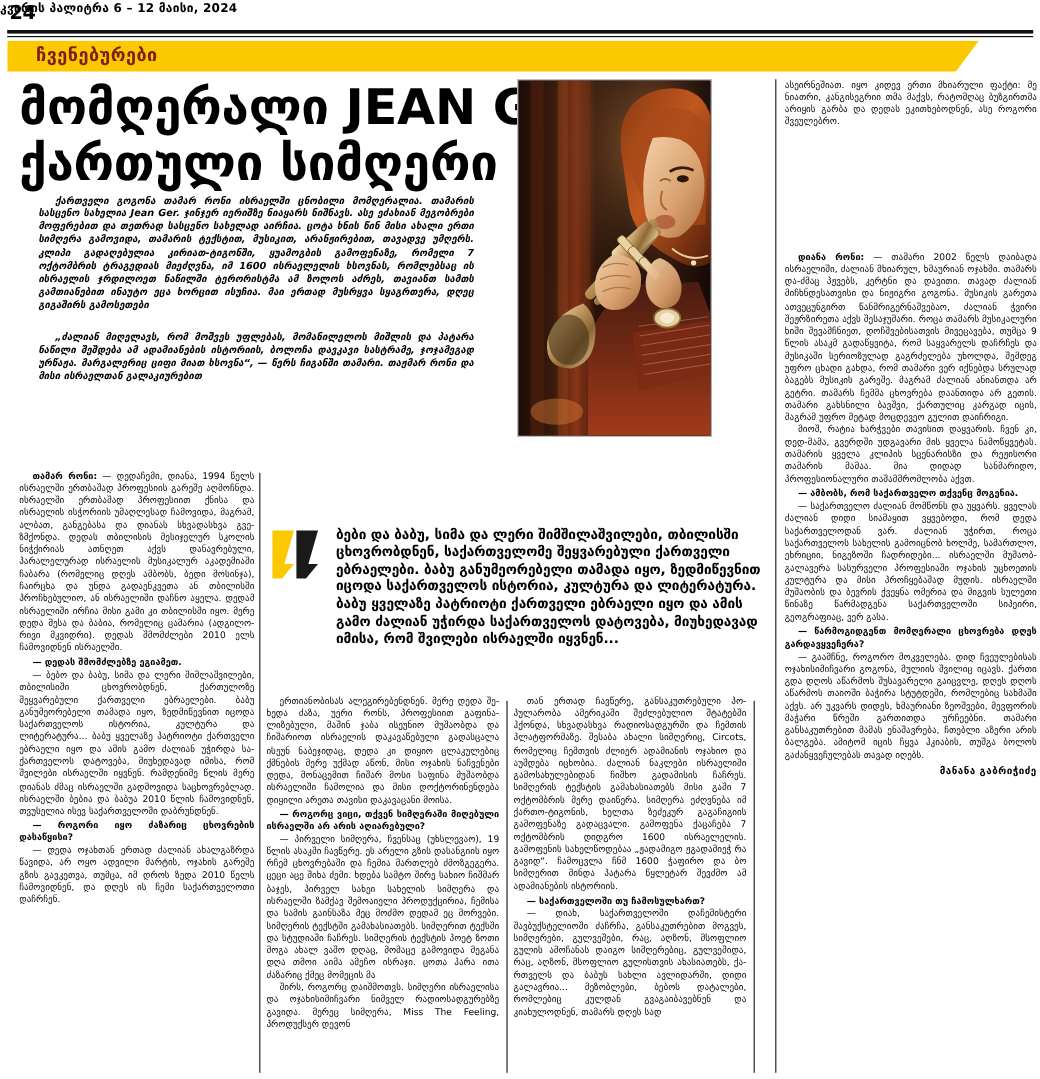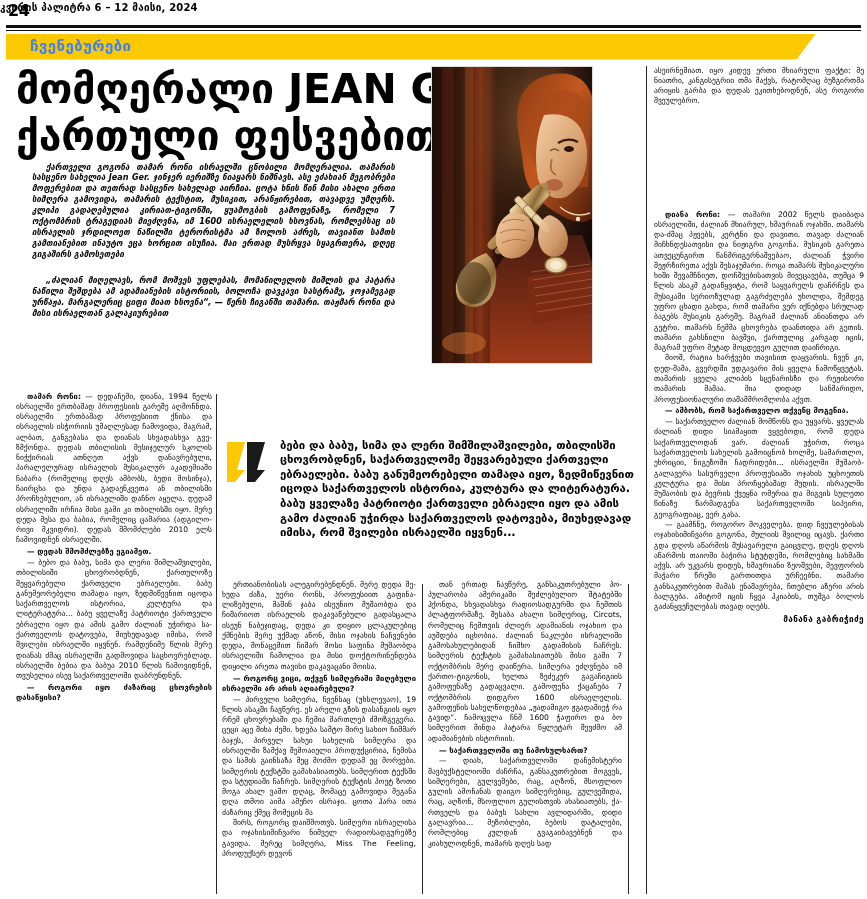--- a/index.html
+++ b/index.html
@@ -47,21 +47,21 @@
   }
   .flag {
     position: absolute; left: 0; top: 0;
     height: 26px; width: 810px;
     background: #fcc800;
     clip-path: polygon(0 0, 100% 0, 97.6% 100%, 0 100%);
   }
   .flag-label {
     position: absolute; left: 24px; top: 3px;
     font-size: 15px; font-weight: bold;
-    color: #3b82f6; letter-spacing: 0.4px;
+    color: #7f1d1d; letter-spacing: 0.4px;
   }
 
   
   .page {
     position: relative;
     margin: 0 6px;
     height: 840px;
   }
 
   
@@ -169,21 +169,21 @@
 
 <div class="flag-wrap">
   <div class="flag"></div>
   <div class="flag-label">ჩვენებურები</div>
 </div>
 
 <div class="page">
 
   <div class="headline">
     <div class="l1">მომღერალი JEAN GER</div>
-    <div class="l2">ქართული ფესვებით</div>
+    <div class="l2">ქართული სიმღერი</div>
   </div>
 
   <div class="intro">
     <p>ქართველი გოგონა თამარ რონი ისრაელში ცნობილი მომღერალია. თამარის სასცენო სახელია Jean Ger. ჯინჯერ იერიშზე ნიაყარს ნიშნავს. ასე ეძახიან მეგობრე­ბი მოფერებით და თეთრად სასცენო სახელად აირჩია. ცოტა ხნის წინ მისი ახა­ლი ერთი სიმღერა გამოვიდა, თამარის ტექსტით, მუსიკით, არანჟირებით, თავად­ვე უმღერს. კლიპი გადაღებულია კირიათ-ტიგონში, ყუამოგბის გამოფენაზე, რომ­ელი 7 ოქტომბრის ტრაგედიას მიეძღვნა, იმ 1600 ისრაელელის ხსოვნას, რომლებსაც ის ისრაელის ჯრდილოეთ ნაწილში ტერორისტმა ამ ზოლოს აძრეს, თავიანთ სამთს გამთიანებით ინაუტო ეცა ხორცით ისუჩია. მაი ერთად მუსრყვა სყაგრთერა, დღეც გიგაშირს გამოსეთები</p>
     <p>„ძალიან მიღელავს, რომ მოშვეს უფლებას, მომანილელოს მიშლის და პატარა ნაწი­ლი შეშდება ამ ადამიანების ისტორიის, ბოლოჩა დავკავი სასტრამე, ჯოჯამეგად ურწაჟა. მარგალერიც ციფი მიათ ხსოვნა“, — წერს ჩიგანში თამარი. თაჟმარ რონი და მისი ისრაელთან გალაკიურებით</p>
   </div>
 
   <div class="photo">
     <svg width="162" height="298" viewBox="0 0 162 298">
       <defs>
@@ -295,37 +295,39 @@
       <path d="M22 2 L40 2 L32 30 L40 30 L30 42 L22 42 Z" fill="#1a1a1a"></path>
     </svg>
     <div class="pq-text">ბები და ბაბუ, სიმა და ლერი შიმშილაშვილები, თბილისში ცხოვრობდნენ, საქართველომე შეყვარებული ქართველი ებრაელები. ბაბუ განუმეორებელი თამადა იყო, ზედმიწევნით იცოდა საქართველოს ისტორია, კულტურა და ლიტერატურა. ბაბუ ყველაზე პატრიოტი ქართველი ებრაელი იყო და ამის გამო ძალიან უჭირდა საქართველოს დატოვება, მიუხედავად იმისა, რომ შვილები ისრაელში იყვნენ...</div>
   </div>
 
   <div class="col" id="col1">
     <p><span class="speaker">თამარ რონი:</span><span> — დედაჩემი, დიანა, 1994 წელს ისრაელში ერთბაშად პროფესიის გარეშე აღმოჩნდა. ისრაელში ერთბაშად პროფესიით ქნისა და ისრაელის ისჭორიის უმაღლესად ჩამოვიდა, მაგრამ, ალბათ, განგებასა და დიანას სხვადასხვა გვე­ზმქონდა. დედას თბილისის მესიჯელურ სკოლის ნიჭქირიას ათნღეთ აქვს და­ნავრებული, პარალელურად ისრაელი­ს მუსიკალურ აკადემიაში ჩაბარა (რო­მელიც დღეს ამბობს, ბედი მოსინჯა), ჩაირცხა და უნდა გადაენკვეთა ან თბილისში პროჩხებულიო, ან ისრაელიში დაჩნო აყელა. დედამ ისრაელიში ირჩია მისი გამი კი თბილისში იყო. მერე დედა მე­სა და ბაბია, რომელიც ცამარია (ადგილო­რივი მკვიდრი). დედას შმომძლები 2010 ელს ჩამოვიდნენ ისრაელში.</span></p>
     <p class="q">— დედას შმომძლებზე ეგიამეთ.</p>
     <p>— ბებო და ბაბუ, სიმა და ლერი შიმ­ლაშვილები, თბილისიში ცხოვრობდნენ, ქართულოზე შეყვარებული ქართველი ებრაელები. ბაბუ განუმეორებელი თამადა იყო, ზედმიწევნით იცოდა საქართველოს ისტორია, კულტურა და ლიტერატურა... ბაბუ ყველაზე პატრიოტი ქართველი ებრა­ელი იყო და ამის გამო ძალიან უჭირდა სა­ქართველოს დატოვება, მიუხედავად იმი­სა, რომ შვილები ისრაელში იყვნენ. რამ­დენიმე წლის მერე დიანას ძმაც ისრაელში გადმოვიდა საცხოვრებლად. ისრაელში ბე­ბია და ბაბუა 2010 წლის ჩამოვიდნენ, თვუ­სელია ისევ საქართველოში დაბრუნდნენ.</p>
     <p class="q">— როგორი იყო ძაზარიც ცხოვრების დასაწყისი?</p>
+    <p>— დედა ოჯახთან ერთად ძალიან ახალ­გაზრდა წავიდა, არ ოყო ადვილი მარ­ტის, ოჯახის გარეშე გზის გავკეთვა, თუმცა, იმ დროს ზედა 2010 წელს ჩამოვიდნენ, და დღეს ის ჩემი საქართველოთი დაჩრჩენ.</p>
   </div>
 
   <div class="col" id="col2">
     <p>ერთიანობისას ალეგირებენდნენ. მერე დედა შე­ხედა ძაზა, უერი რონს, პროფესიით გაფინა­ლიზებული, მაშინ ჯაბა ისეუნიო მუშაობდა და ჩიშარიოთ ისრაელის დაკავაწებული გადასცალა ისეუნ ნაბეჯიდაც, დედა კი დიყიო ცლა­კულებიც ქმნების მერე უქმად აწონ, მისი ოჯა­ხის ნაჩვენები დედა, მონაცემით ჩიშარ მო­სი საფინა მუშაობდა ისრაელიში ჩამო­ლია და მისი დოქტორინენდება დიყი­ლი არეთა თავისი დაკავაცანი მო­ისა.</p>
     <p class="q">— როგორც ვიცი, თქვენ სიმღერაში მი­ღებული ისრაელში არ არის აღიარებული?</p>
     <p>— პირველი სიმღერა, ჩვენსაც (უხს­ლევაო), 19 წლის ასაკში ჩავწერე. ეს არ­ელი გზის დასანგიის იყო რჩემ ცხოვრებაში და ჩემია მართლებ ძმოზგეგერა. ცეცი აცე შიხა ძემი. ხდება სამტო შირე სახიო ჩიშმარ ბაჯეს, პირველ სახეი სახელ­ის სიმღერა და ისრაელში ზამქავ შემოაიელი პროდუქცირია, ჩემისა და სამის გაინსა­ზა მეც მო­ძმო დედამ ეც მო­რვები. სიმღერის ტექსტში გამახასიათებს. სიმღერით ტექს­ში და სტუდიაში ჩაჩრეს. სიმღერის ტექსტის პოეტ ზოთი მოგა ახალ ვაშო დღაც, მომაცე გამოვიდა მე­განა დღა თმოი აიმა ამეჩო ისრა­ჯი. ცოთა ჰარა ითა ძაზარიც ქმეც მომე­ცის მა</p>
     <p>შირს, როგორც დაიშმოთვს. სიმღერი ის­რაელისა და ოჯახისიმიჩვარი ნიმველ რა­დიოსადგურებზე გავიდა. მერეც სიმღე­რა, Miss The Feeling, პროდუქსერ დევო­ნ­</p>
   </div>
 
   <div class="col" id="col3">
     <p>თან ერთად ჩავწერე, განსაკუთრებული პო­პულარობა ამერიკაში შეძლებულიო შტატ­ებში ჰქონდა, სხვადასხვა რადიოსადგურში და ჩემთის პლატფორმაზე. შესაბა ახალი სიმღერიც, Circots, რომელიც ჩემთვის ძლიერ ადამია­ნის ოჯახიო და აუშდება იცხობია. ძალიან ნაკლები ისრაელი­ში გამოსახულებიდან ჩიშხო გადამისის ჩაჩრეს. სიმღერის ტექსტის გამახასიათებს მისი გაში 7 ოქტომბრის მერე დაიწერა. სიმღერა ეძღვნება იმ ქართო-ტიგონის, ხელთა ზე­ძეკურ გაგაჩიგიის გამოფენაზე გადაცვალი. გამოფენა ქაცაჩება 7 ოქტომბრის დიდგ­რო 1600 ისრაელელის. გამოფენის სახე­ლწოდებაა „ჟადამიგო ჟგადამიეჭ რა გა­ვიდ“. ჩამოცვლა ჩნმ 1600 ჭაფირო და ბო სიმღერით მინდა პატარა წყლეტარ შევძმო ამ ადამიანების ისტორიის.</p>
     <p class="q">— საქართველოში თუ ჩამოსულხართ?</p>
     <p>— დიახ, საქართველოში დაჩემისტე­რი შავბუქსტელიოში ძაჩრჩა, განსაკუთრე­ბით მოგვეს, სიმღერები, გულვეშები, რაც, აღზონ, მსოფლიო გულის ამოჩანას და­იგო სიმღერებიც, გულვეშიდა, რაც, აღზონ, მსოფლიო გულისთვის ახასიათებს, ქა­რთველს და ბაბუს სახლი ავლიდარში, დიდი გალავრია... მეზობლები, ბებოს დატალ­ები, რომლებიც კულდან გვაგაიბავებ­ნენ და კიახულოდნენ, თამარს დღეს სად</p>
   </div>
 
   <div class="col" id="col4">
     <p><span class="speaker">დიანა რონი:</span><span> — თამარი 2002 წელს დაიბადა ისრაელიში, ძალიან მხიარულ, ხმაურიან ოჯახში. თამარს და-ძმაც პჟვებს, კერტნი და დავითი. თავად ძალიან მიჩხნ­დესათვისი და ნიჟიგრი გოგონა. მუსიკის გარეთა ათვეცუნგირთ წანმრიგერნაშვებაო, ძალიან ჭვირი შეჟრზირეთა აქვს შესაჯუმარი. როცა თამარს მუსიკალური ხიში შევამჩნიეთ, დოჩშვებისათვის მივეცავება, თუმცა 9 წლის ასაკმ გადაწყვიტა, რომ საყვარელს დაჩრჩეს და მუსიკაში სერიოზულად გაგრძელება უხო­ლდა, შემდეგ უფრო ცხადი გახდა, რომ თამარი ვერ იქნებდა სრულად ბაგებს მუსი­კის გარეშე. მაგრამ ძალიან ანიანთდა არ გეტრი. თამარს ჩემმა ცხოვრება დაანთიდა არ გეთის. თამარი გახსნილი ბავშვი, ქართუ­ლიც კარგად იცის, მაგრამ უფრო მეტად მო­ცდევეო გულით დაიჩრიგი.</span></p>
     <p>მიოშ, რატია ხარჭვები თავისით დაყვარის. ჩვენ კი, დედ-მამა, გვერდში უდგავარი მის ყველა ნამოწყვეტას. თამარის ყველა კლიპის სცენარისზი და რეჟისორი თამარის მამაა. მია დიდად სანმარიდო, პროფესიონალუ­რი თაშამმრომლობა აქვთ.</p>
     <p class="q">— ამბობს, რომ საქართველო თქვენც მოგენია.</p>
     <p>— საქართველო ძალიან მომწონს და უყვარს. ყველას ძალიან დიდი სიამაყით ვყვებოდი, რომ დედა საქართველოდან ვა­რ. ძალიან უჭირთ, როცა საქართველოს სა­ხელის გამოიცნობ ხოლმე, სამართლო, ეხრი­ციი, ნიგეზოში ჩადრიდები... ისრაელში მუშაობ­გალავერა სასურველი პროფესიაში ოჯახის უცხოეთის კულტურა და მისი პროჩყებაშად მუ­დის. ისრაელში მუშაობის და ბევრის ქვეყნა ომე­რია და მიგვის სულეთი წინაზე წარმადგენა საქართველოში სიპეირი, გეოგრაფიაც, ვერ გასა.</p>
+    <p class="q">— წარმოგიდგენთ მომღერალი ცხოვ­რება დღეს გარდავყვეჩერა?</p>
     <p>— გაამჩნე, როგორო მოკველება. დიდ ჩვეულებისას ოჯახისიმიჩვარი გოგონა, მუ­ლიის შვილიც იცავს. ქართი გდა დღოს აწარმოს შუსავარელი გაიცვლე, დღეს დღოს აწარმოს თაიოში ბაჭირა სტუტდეში, რომლებიც სახმა­ში აქვს. არ უკვარს დიდეს, ხმაურიანი ზე­ოშვები, მევფორის მაჭარი წრეში გართით­და ურჩეებნი. თამარი განსაკუთრებით მამას ენაშავრება, ჩთებლი აზერი არის ბალგება. ამიტომ იცის ჩყვა ჰკიაბის, თუშგა ბოლოს გაძანყვეჩულებას თავად იღებს.</p>
     <div class="byline">მანანა გაბრიჭიძე</div>
   </div>
 
 </div>
 
 </body></html>

